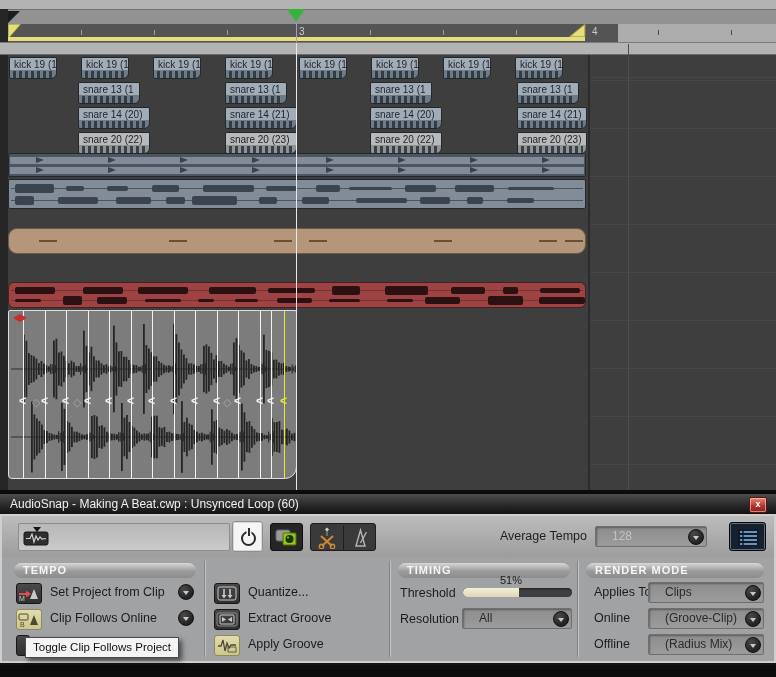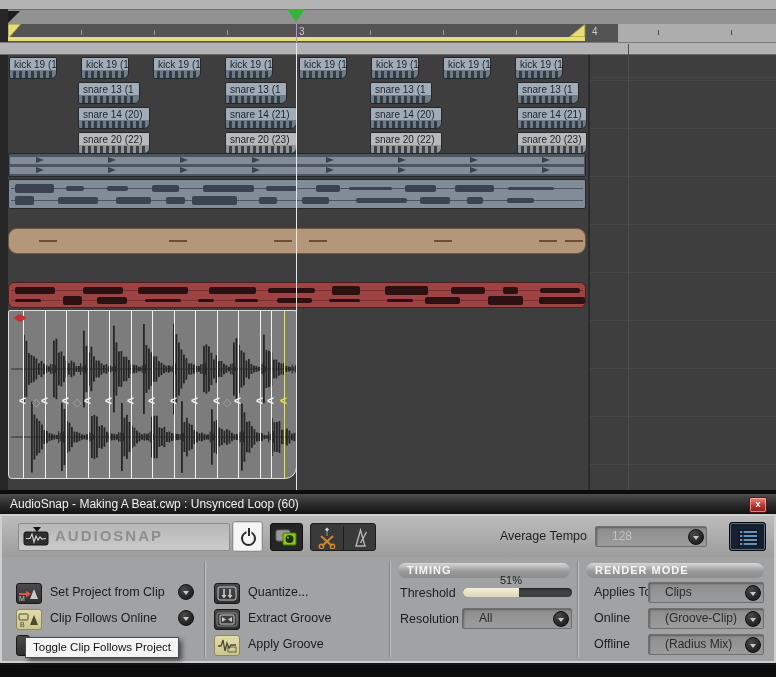--- a/index.html
+++ b/index.html
@@ -626,21 +626,20 @@
   </div>
   <div class="abs as-frame" style="left:0;top:514px;width:776px;height:149px;">
 
     <div class="abs as-toolbar" style="left:0;top:0;width:772px;height:41px;">
       <div class="abs brand-bar" style="left:16px;top:7px;width:210px;height:26px;">
         <svg class="abs" style="left:4px;top:3px;" width="26" height="20">
           <rect x="1" y="5" width="24" height="13" rx="2" fill="#2e2e2e" stroke="#161616"></rect>
           <polyline points="3,11.5 7,11.5 9,7 11,15 13,9 15,13 17,10 19,12 23,11.5" fill="none" stroke="#cfcfcf" stroke-width="1.2"></polyline>
           <polygon points="10,0 18,0 14,5" fill="#141414"></polygon>
         </svg>
-        <div class="abs brand-text" style="left:36px;top:0;">AUDIOSNAP</div>
       </div>
       <div class="abs btn-power" style="left:230px;top:5px;width:31px;height:31px;">
         <div class="abs pw-ring" style="left:8px;top:9px;"></div>
         <div class="abs pw-bar" style="left:14.5px;top:6px;"></div>
       </div>
       <div class="abs btn-dark" style="left:268px;top:7px;width:33px;height:28px;">
         <svg class="abs" style="left:4px;top:4px;" width="24" height="19">
           <rect x="1" y="2" width="14" height="11" rx="2" fill="#9a9a9a" stroke="#666"></rect>
           <rect x="8" y="5" width="13" height="12" rx="1" fill="#8fc61c" stroke="#4f7005"></rect>
           <circle cx="14.5" cy="11" r="4" fill="#1e3303"></circle>
@@ -680,20 +679,21 @@
     </div>
 
     <div class="abs" style="left:0;top:41px;width:772px;height:104px;background:#a1a2a4;">
       <div class="abs vsep-d" style="left:202px;top:4px;height:96px;"></div>
       <div class="abs vsep-l" style="left:203px;top:4px;height:96px;"></div>
       <div class="abs vsep-d" style="left:387px;top:4px;height:96px;"></div>
       <div class="abs vsep-l" style="left:388px;top:4px;height:96px;"></div>
       <div class="abs vsep-d" style="left:575px;top:4px;height:96px;"></div>
       <div class="abs vsep-l" style="left:576px;top:4px;height:96px;"></div>
 
+      <div class="abs sec-hdr" style="left:12px;top:6px;width:182px;height:15px;">TEMPO</div>
       <div class="abs icon-btn" style="left:14px;top:26px;">
         <svg width="24" height="19" style="position:absolute;left:0;top:0;">
           <path d="M13 15 L17 5 L21 15 Z" fill="#c9c9c9"></path>
           <line x1="2" y1="10" x2="10" y2="10" stroke="#e05050" stroke-width="2"></line>
           <polygon points="9,6.5 14,10 9,13.5" fill="#e05050"></polygon>
           <text x="2" y="17" font-size="7" fill="#c9c9c9" font-family="Liberation Sans">M</text>
         </svg>
       </div>
       <div class="abs panel-label" style="left:48px;top:28px;">Set Project from Clip</div>
       <div class="abs dropbtn" style="left:176px;top:27px;"></div>

